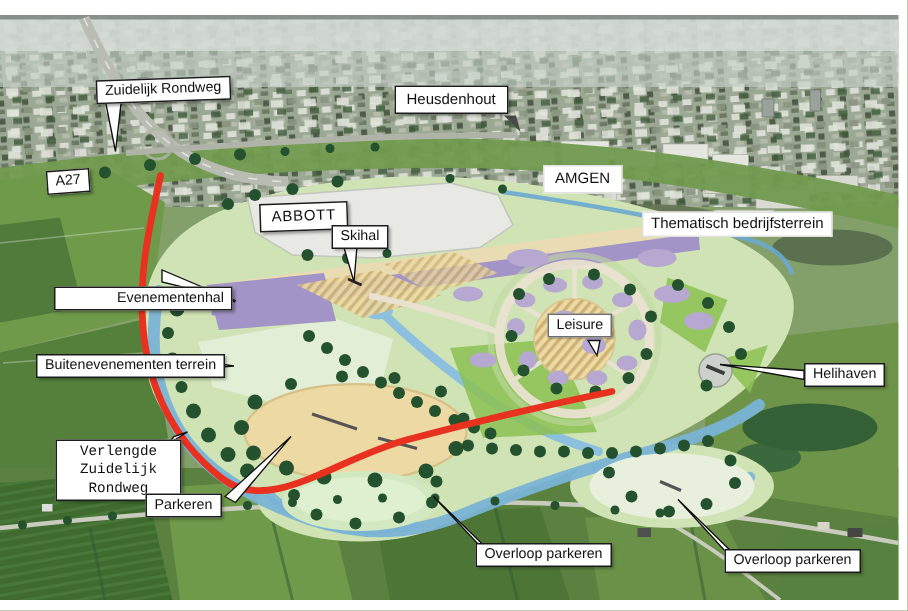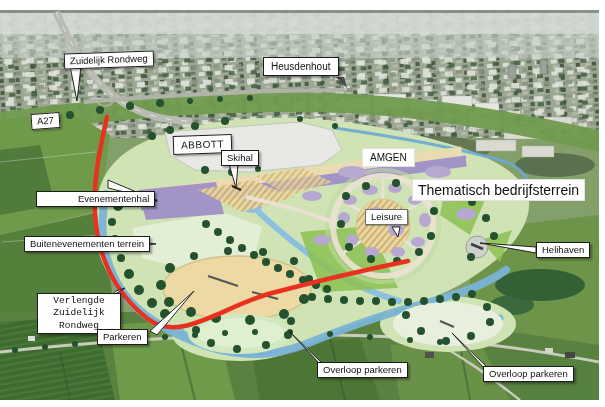--- a/index.html
+++ b/index.html
@@ -8,21 +8,21 @@
     font-family:"Liberation Sans",sans-serif;
   }
   #stage{position:absolute;left:0;top:0;width:605px;height:407px;}
   svg{position:absolute;left:0;top:0;}
   .label{
     position:absolute;background:#fff;border:1px solid #1c1c1c;color:#111;
     padding:1px 5px;font:9.5px/1.3 "Liberation Sans",sans-serif;white-space:nowrap;
     box-shadow:1.5px 1.5px 2px rgba(0,0,0,.35);z-index:5;
   }
   .label.big{font-size:10px;padding:2px 7px;}
-  .label.noborder{border:1px solid #e2e2e0;box-shadow:none;margin-top:38px;}
+  .label.noborder{border:1px solid #e2e2e0;box-shadow:none;}
   .label.thin{border-color:#6e6e6e;box-shadow:1px 1px 1px rgba(0,0,0,.25);}
   .label.twoline{white-space:normal;text-align:center;width:78px;padding:1px 2px;font-size:9.5px;}
   .rot-m2{transform:rotate(-2deg);}
   .rot-m4{transform:rotate(-4deg);}
 </style>
 </head>
 <body>
 
 <div id="stage">
 
@@ -344,21 +344,21 @@
     </g>
   </g>
 </svg>
 
 <div class="label rot-m2" style="left:64px;top:52px;">Zuidelijk Rondweg</div>
 <div class="label rot-m4" style="left:31px;top:113px;">A27</div>
 <div class="label big" style="left:263px;top:57px;">Heusdenhout</div>
 <div class="label big rot-m2" style="left:173px;top:135px;letter-spacing:.5px;">ABBOTT</div>
 <div class="label" style="left:221px;top:150px;">Skihal</div>
 <div class="label big noborder" style="left:362px;top:110px;">AMGEN</div>
-<div class="label noborder" style="left:412px;top:141px;font-size:14px;">Thematisch bedrijfsterrein</div>
+<div class="label noborder" style="left:428px;top:141px;font-size:10px;">Thematisch bedrijfsterrein</div>
 <div class="label" style="left:36px;top:191px;padding-left:41px;">Evenementenhal</div>
 <div class="label" style="left:24px;top:236px;">Buitenevenementen terrein</div>
 <div class="label twoline" style="left:37px;top:293px;font-family:Liberation Mono, monospace;">
   <span>Verlengde</span><br>
   <span>Zuidelijk Rondweg</span>
 </div>
 <div class="label" style="left:97px;top:329px;">Parkeren</div>
 <div class="label thin" style="left:365px;top:209px;">Leisure</div>
 <div class="label" style="left:536px;top:242px;">Helihaven</div>
 <div class="label" style="left:317px;top:362px;">Overloop parkeren</div>

